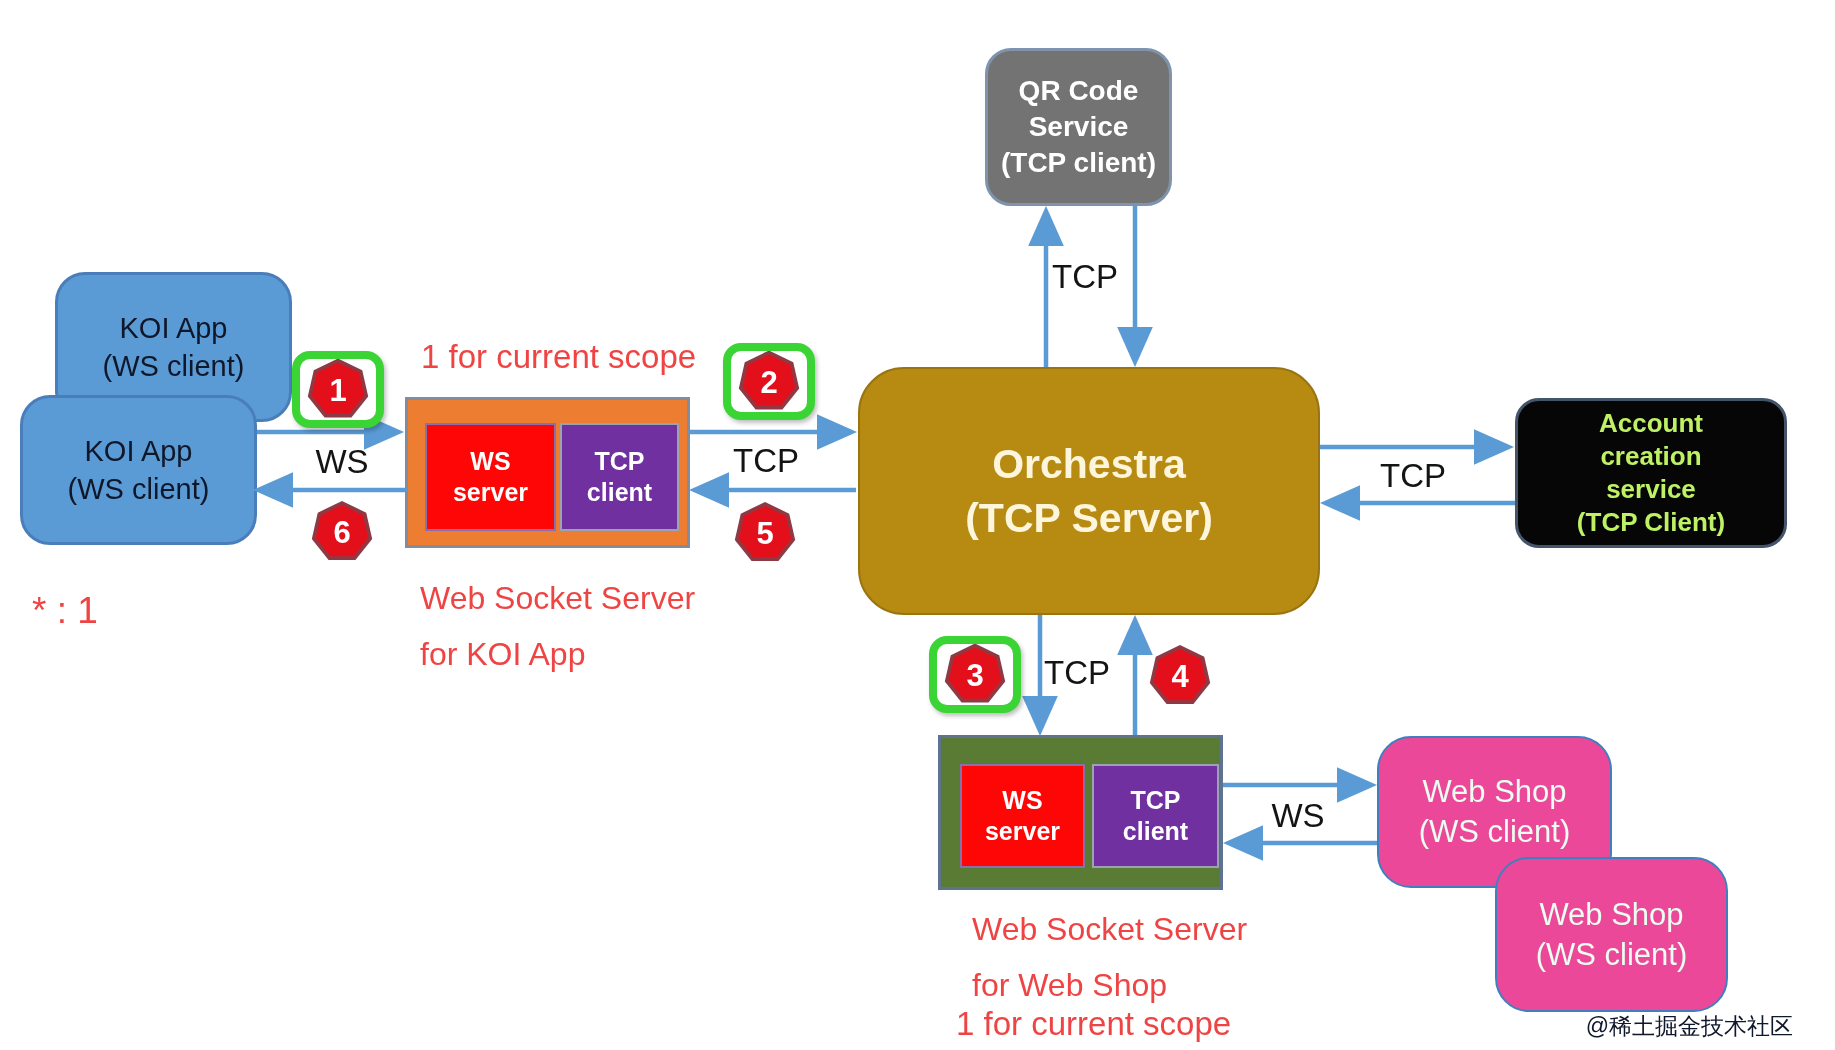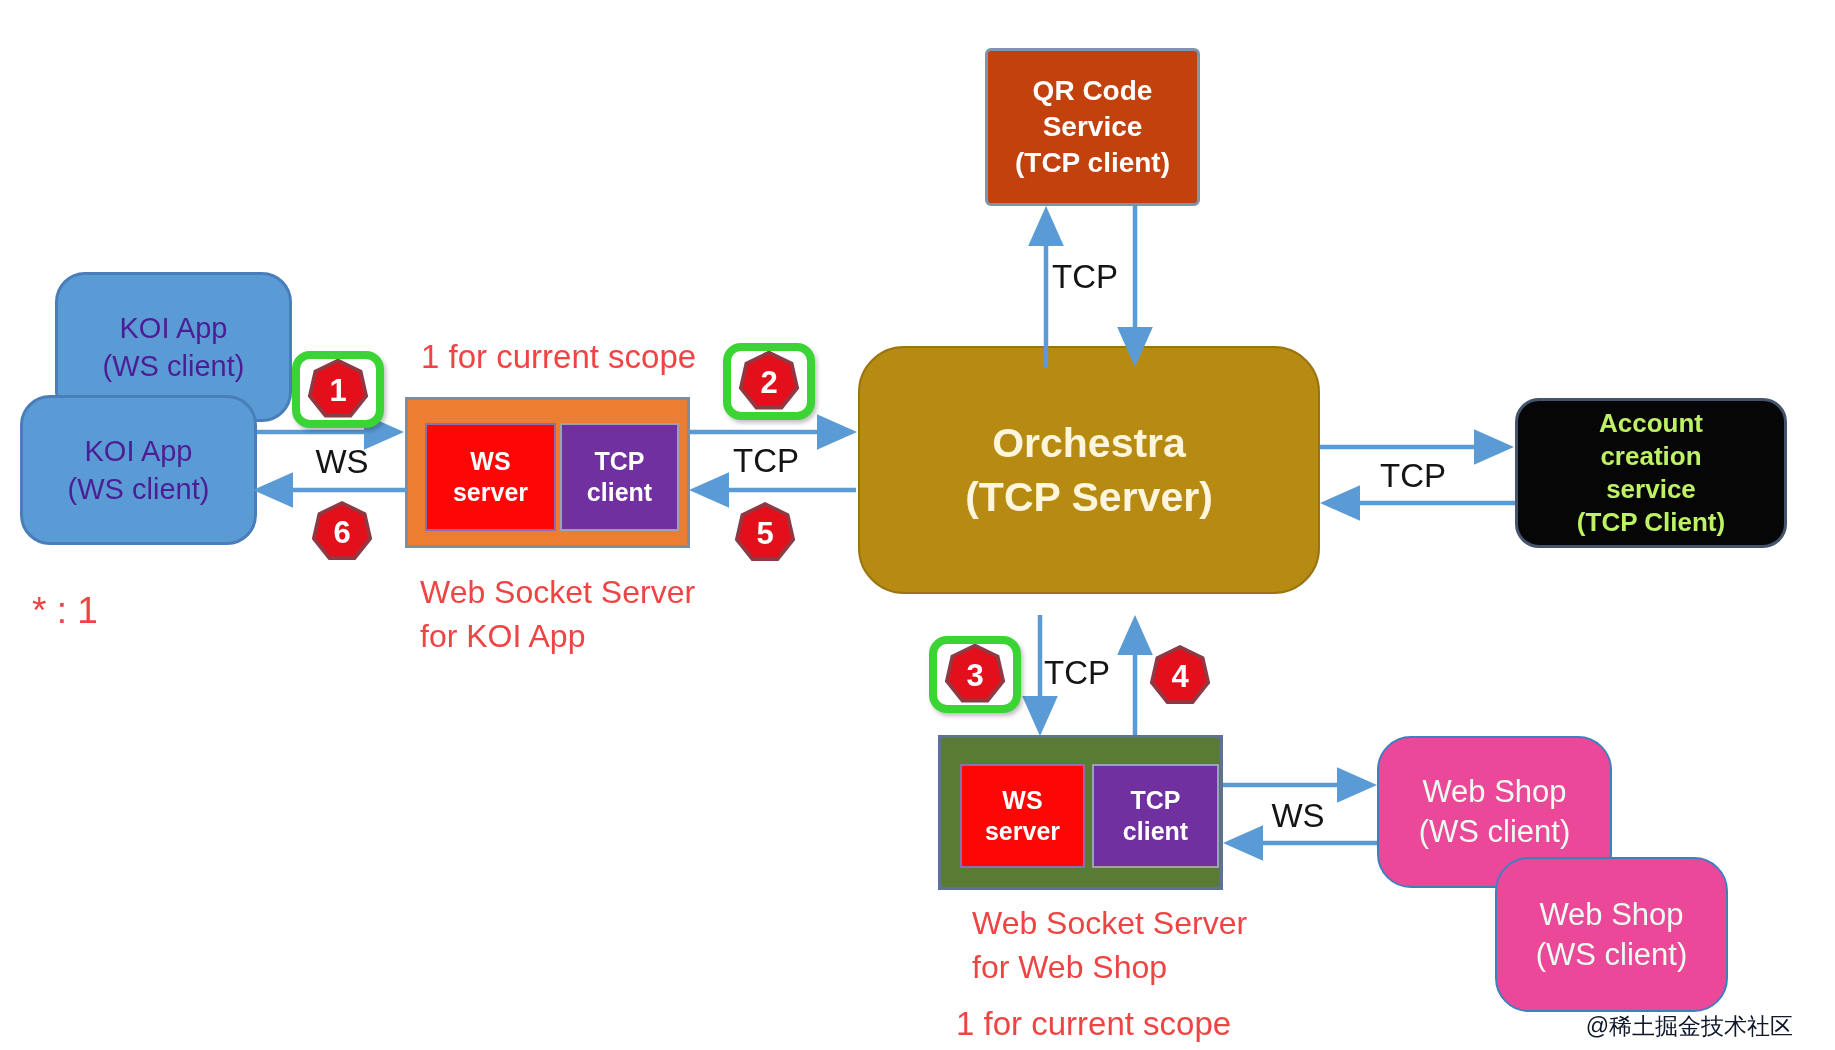--- a/index.html
+++ b/index.html
@@ -5,49 +5,49 @@
   html,body{margin:0;padding:0;background:#fff;}
   #canvas{
     position:relative;width:1835px;height:1050px;background:#ffffff;overflow:hidden;
     font-family:"Liberation Sans", sans-serif;
   }
   .node{
     position:absolute;display:flex;align-items:center;justify-content:center;
     text-align:center;box-sizing:border-box;white-space:pre-line;
   }
   
-  .qr{left:985px;top:48px;width:215px;height:158px;background:#c2410c;border:3px solid #7f93ad;
-      border-radius:6px;color:#fff;font-weight:bold;font-size:28px;line-height:36px;}
-  .orchestra{left:858px;top:346px;width:462px;height:248px;background:#b78b12;border:2px solid #9a7410;
+  .qr{left:985px;top:48px;width:187px;height:158px;background:#737373;border:3px solid #7f93ad;
+      border-radius:26px;color:#fff;font-weight:bold;font-size:28px;line-height:36px;}
+  .orchestra{left:858px;top:367px;width:462px;height:248px;background:#b78b12;border:2px solid #9a7410;
       border-radius:46px;color:#fdf6dd;font-weight:bold;font-size:41px;line-height:54px;}
   .account{left:1515px;top:398px;width:272px;height:150px;background:#060606;border:3px solid #44546a;
       border-radius:24px;color:#bef264;font-weight:bold;font-size:26px;line-height:33px;}
   .koi{width:237px;height:150px;background:#5b9bd5;border:3px solid #4a7ebb;border-radius:30px;
-      color:#4c1d95;font-size:29px;line-height:38px;}
+      color:#0f172a;font-size:29px;line-height:38px;}
   .koi-back{left:55px;top:272px;}
   .koi-front{left:20px;top:395px;}
   .webshop{width:235px;height:152px;background:#ec4899;border:2px solid #3f7fbf;border-radius:34px;
       color:#eafdf0;font-size:31px;line-height:40px;}
   .webshop-back{left:1377px;top:736px;}
   .webshop-front{left:1495px;top:857px;width:233px;height:155px;}
   .container-box{position:absolute;box-sizing:border-box;}
   .wss-koi{left:405px;top:397px;width:285px;height:151px;background:#ed7d31;border:3px solid #7e8ea0;}
   .wss-web{left:938px;top:735px;width:285px;height:155px;background:#5a7b33;border:3px solid #5d7391;}
   .inner{position:absolute;display:flex;align-items:center;justify-content:center;text-align:center;
       box-sizing:border-box;color:#fff;font-weight:bold;font-size:25px;line-height:31px;white-space:pre-line;}
   .redbox{background:#fe0606;border:2px solid #8a6fae;}
   .purplebox{background:#7030a0;border:2px solid #9aa3b0;}
   .wss-koi .redbox{left:17px;top:23px;width:131px;height:108px;}
   .wss-koi .purplebox{left:152px;top:23px;width:119px;height:108px;}
   .wss-web .redbox{left:19px;top:26px;width:125px;height:104px;}
   .wss-web .purplebox{left:151px;top:26px;width:127px;height:104px;}
   
   .lbl{position:absolute;color:#ef4444;font-size:33px;white-space:pre-line;}
   .edge-lbl{position:absolute;transform:translate(-50%,-50%);color:#141414;font-size:33px;}
-  .caption{line-height:44px;}
+  .caption{line-height:56px;}
   .watermark{position:absolute;right:42px;bottom:8px;color:#0f172a;font-size:23px;}
   
   .badge{position:absolute;display:flex;align-items:center;justify-content:center;}
   .badge-frame{width:92px;height:77px;background:#fff;border:8px solid #3bd435;border-radius:18px;
       box-sizing:border-box;box-shadow:2px 3px 4px rgba(0,0,0,.25);}
   .hept{position:relative;width:62px;height:62px;
       clip-path:polygon(50% 0%,89.1% 18.8%,98.7% 61.1%,71.7% 95.1%,28.3% 95.1%,1.3% 61.1%,10.9% 18.8%);
       background:#8e3a44;}
   .hept .fill{position:absolute;inset:4px;
       clip-path:polygon(50% 0%,89.1% 18.8%,98.7% 61.1%,71.7% 95.1%,28.3% 95.1%,1.3% 61.1%,10.9% 18.8%);

